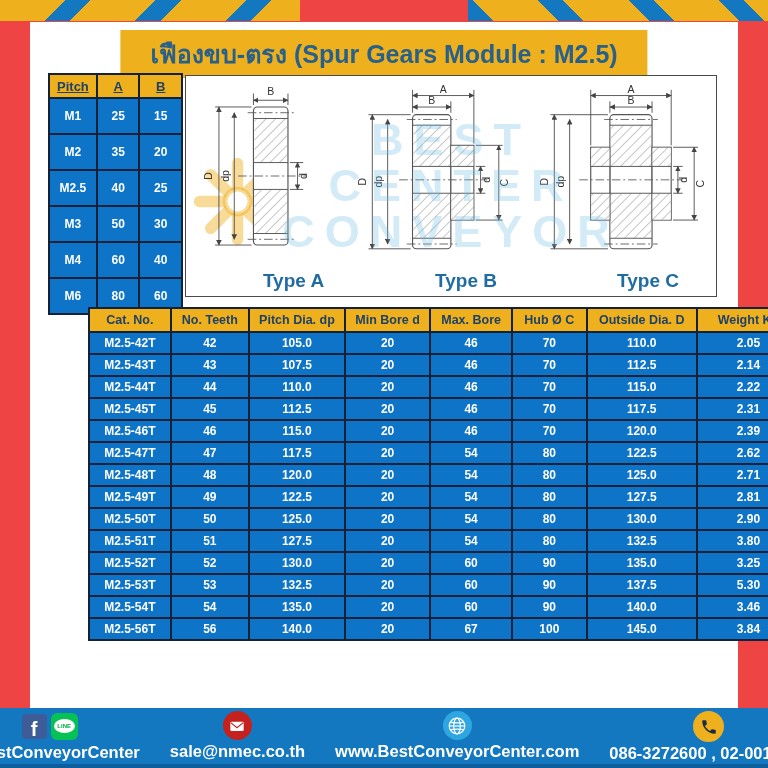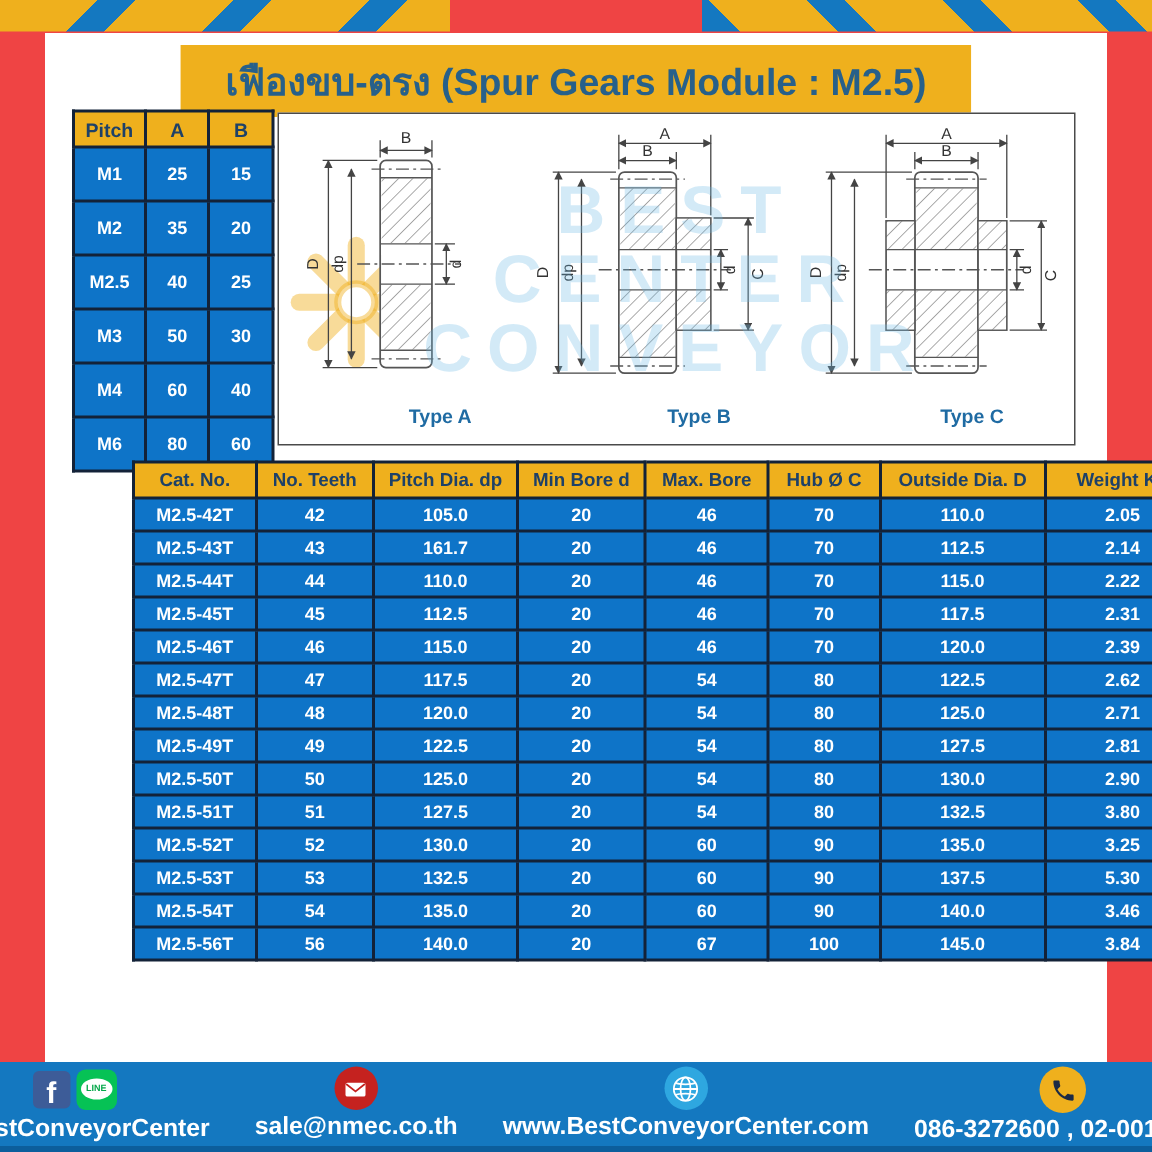--- a/index.html
+++ b/index.html
@@ -14,29 +14,29 @@
 
   .white-area { position:absolute; left:30px; top:22px; width:708px; height:686px; background:#ffffff; }
 
   .title-box { position:absolute; top:8px; left:50%; transform:translateX(-50%); background:#efb01d;
                color:#27608a; font-weight:bold; font-size:25px; padding:4px 30px; white-space:nowrap; }
 
   
   table { border-collapse:collapse; table-layout:fixed; }
   .pitch-table { position:absolute; left:18px; top:51px; width:135px; }
   .pitch-table th, .pitch-table td { border:2px solid #132238; text-align:center; }
-  .pitch-table th { background:#efb01d; color:#1e4168; font-size:13px; height:24px; }
+  .pitch-table th { background:#efb01d; color:#1e4168; font-size:13px; height:24px;text-decoration:underline; }
   .pitch-table td { background:#0e74c8; color:#ffffff; font-size:12px; font-weight:bold; height:36px; }
   .pitch-table th:nth-child(1){ width:36%; } .pitch-table th:nth-child(2){ width:32%; } .pitch-table th:nth-child(3){ width:32%; }
 
   
   .panel { position:absolute; left:155px; top:53px; width:532px; height:222px; border:1.5px solid #4a4a4a;
            background:#fff; display:flex; justify-content:space-between; padding:4px 8px 0 8px; }
   .drawing { position:relative; z-index:2; display:flex; flex-direction:column; align-items:center; }
-  .type-label { color:#1f6ba3; font-weight:bold; font-size:13px; margin-top:-2px;margin-left:36px; }
+  .type-label { color:#1f6ba3; font-weight:bold; font-size:19px; margin-top:-2px;margin-left:36px; }
   .dim { font-size:11px; fill:#333; font-family:"Liberation Sans",sans-serif; }
   .watermark { position:absolute; inset:0; z-index:3; pointer-events:none; display:flex; flex-direction:column;
                align-items:center; justify-content:center; font-weight:bold; font-size:45px; letter-spacing:10px;
                line-height:1.02; color:rgba(110,185,228,0.30); overflow:hidden; }
   .wm-logo { position:absolute; left:4px; top:78px; z-index:1; }
 
   
   .spec-table { position:absolute; left:58px; top:285px; width:713px; }
   .spec-table th, .spec-table td { border:2px solid #132238; text-align:center; }
   .spec-table th { background:#efb01d; color:#1e4168; font-size:12.5px; height:24px; }
@@ -307,21 +307,21 @@
             <td>105.0</td>
             <td>20</td>
             <td>46</td>
             <td>70</td>
             <td>110.0</td>
             <td>2.05</td>
           </tr>
           <tr>
             <td>M2.5-43T</td>
             <td>43</td>
-            <td>161.7</td>
+            <td>107.5</td>
             <td>20</td>
             <td>46</td>
             <td>70</td>
             <td>112.5</td>
             <td>2.14</td>
           </tr>
           <tr>
             <td>M2.5-44T</td>
             <td>44</td>
             <td>110.0</td>

